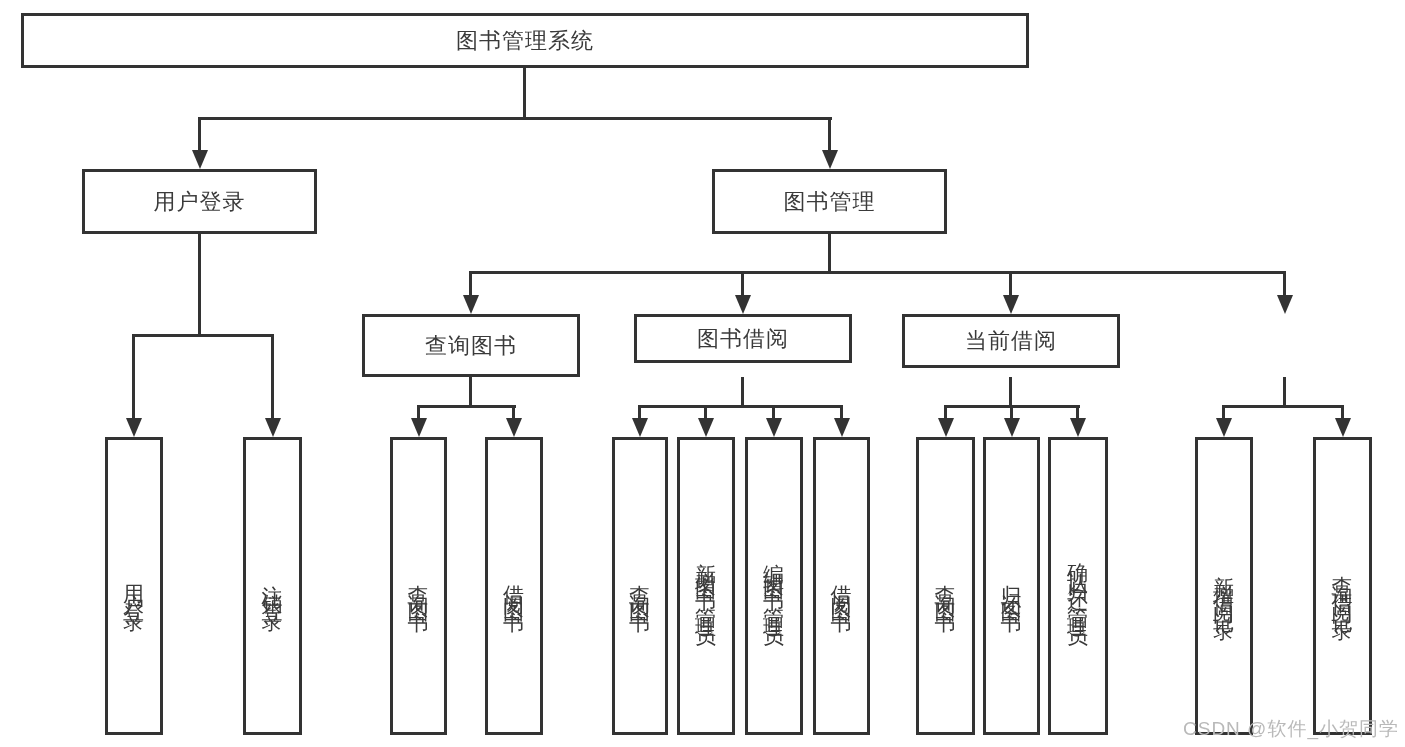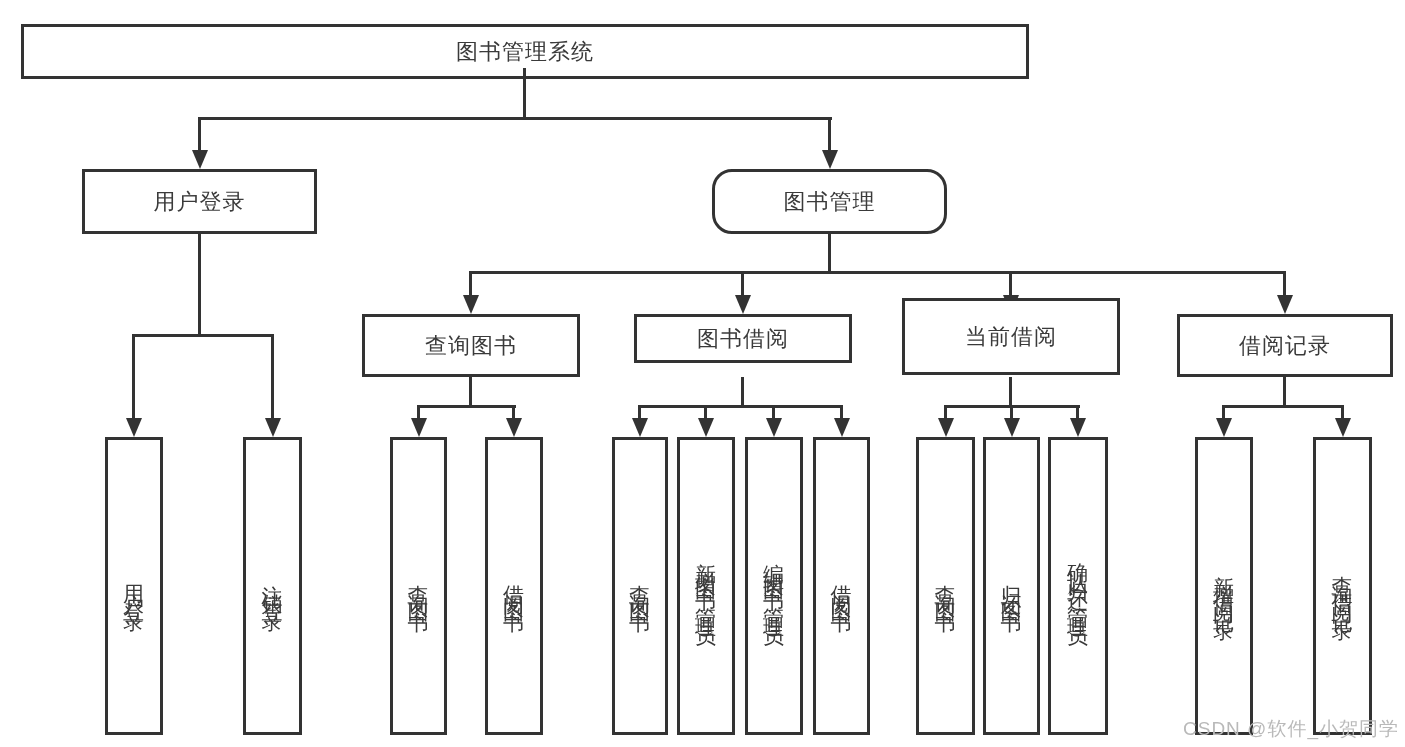--- a/index.html
+++ b/index.html
@@ -61,33 +61,33 @@
     color: var(--watermark);
     z-index: 5;
     white-space: nowrap;
   }
 </style>
 </head>
 <body>
 
 <div class="stage">
 
-  <div class="box hnode" style="left:21px; top:24px; width:1008px; height:55px;justify-content:center;">
+  <div class="box hnode" style="left:21px; top:13px; width:1008px; height:55px;justify-content:center;">
     <span>图书管理系统</span>
   </div>
 
   <div class="vline" style="left:523px; top:68px; height:50px;"></div>
   <div class="hline" style="left:198px; top:117px; width:634px;"></div>
   <div class="arrow" style="left:198px; top:117px; height:33px;"></div>
   <div class="arrow" style="left:828px; top:117px; height:33px;"></div>
 
   <div class="box hnode" style="left:82px; top:169px; width:235px; height:65px;">
     <span>用户登录</span>
   </div>
-  <div class="box hnode" style="left:712px; top:169px; width:235px; height:65px;border-radius:20px;">
+  <div class="box hnode" style="left:712px; top:169px; width:235px; height:65px;">
     <span>图书管理</span>
   </div>
 
   <div class="vline" style="left:198px; top:234px; height:101px;"></div>
   <div class="hline" style="left:132px; top:334px; width:141px;"></div>
   <div class="arrow" style="left:132px; top:334px; height:84px;"></div>
   <div class="arrow" style="left:271px; top:334px; height:84px;"></div>
 
   <div class="vline" style="left:828px; top:234px; height:38px;"></div>
   <div class="hline" style="left:469px; top:271px; width:817px;"></div>
@@ -95,25 +95,22 @@
   <div class="arrow" style="left:741px; top:271px; height:24px;"></div>
   <div class="arrow" style="left:1009px; top:271px; height:24px;"></div>
   <div class="arrow" style="left:1283px; top:271px; height:24px;"></div>
 
   <div class="box hnode" style="left:362px; top:314px; width:218px; height:63px;">
     <span>查询图书</span>
   </div>
   <div class="box hnode" style="left:634px; top:314px; width:218px; height:49px;">
     <span>图书借阅</span>
   </div>
-  <div class="box hnode" style="left:902px; top:298px; width:218px; height:77px;">
+  <div class="box hnode" style="left:902px; top:314px; width:218px; height:54px;">
     <span>当前借阅</span>
-  </div>
-  <div class="box hnode" style="left:1177px; top:314px; width:216px; height:63px;">
-    <span>借阅记录</span>
   </div>
 
   <div class="vline" style="left:469px; top:377px; height:29px;"></div>
   <div class="hline" style="left:417px; top:405px; width:99px;"></div>
   <div class="arrow" style="left:417px; top:405px; height:13px;"></div>
   <div class="arrow" style="left:512px; top:405px; height:13px;"></div>
 
   <div class="vline" style="left:741px; top:377px; height:29px;"></div>
   <div class="hline" style="left:638px; top:405px; width:205px;"></div>
   <div class="arrow" style="left:638px; top:405px; height:13px;"></div>

